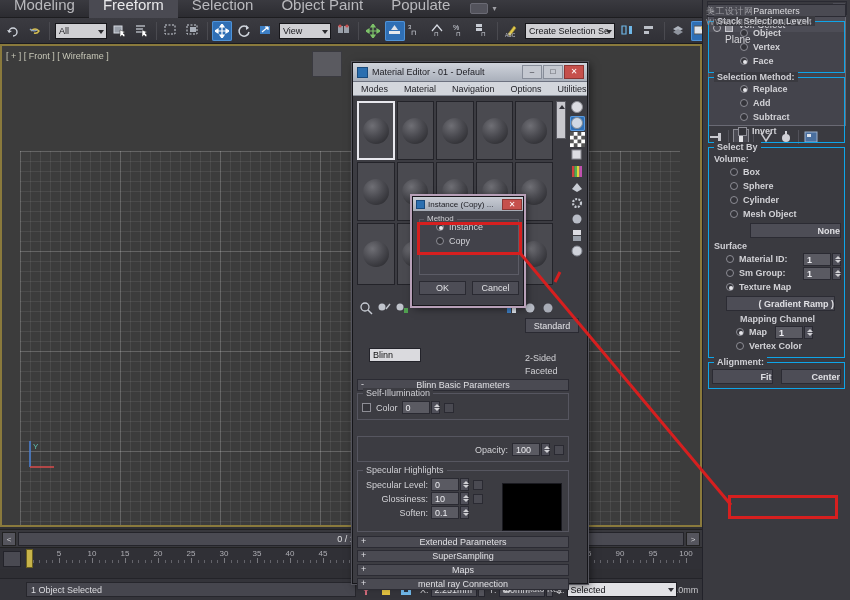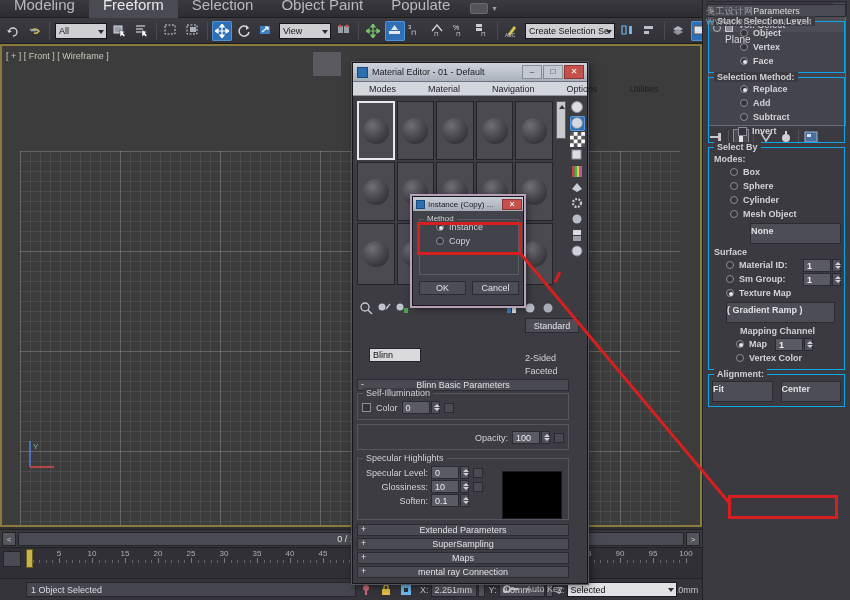--- a/index.html
+++ b/index.html
@@ -156,22 +156,22 @@
      padding:0 3px; font-size:9px; color:#cfcfd4; }
   .rrow { display:flex; align-items:center; height:14px; font-size:9px;
      color:#d2d2d6; }
   .radio { width:8px; height:8px; border-radius:50%; border:1px solid #8d8d95;
      background:#34343a; margin-right:5px; flex:none; position:relative;}
   .radio.on:after { content:""; position:absolute; left:1.5px; top:1.5px;
      width:4px; height:4px; border-radius:50%; background:#e6e6ea; }
   .chk { width:9px; height:9px; border:1px solid #8d8d95; background:#34343a;
      margin-right:5px; flex:none; }
   .subhead { font-size:9px; color:#cfcfd4; margin:2px 0 1px 2px; }
-  .pbtn { height:21px; background:#4d4d56; border:1px solid #2b2b33;
-     font-size:9px; text-align:left; line-height:14px; color:#e0e0e4; }
+  .pbtn { height:15px; background:#4d4d56; border:1px solid #2b2b33;
+     font-size:9px; text-align:right; line-height:14px; color:#e0e0e4; }
   .numbox { width:28px; height:13px; background:#5a5a62; border:1px solid #2a2a32;
      font-size:9px; line-height:12px; color:#ececf0; padding-left:3px; flex:none;}
   .spinner { width:9px; height:13px; background:#50505a; border:1px solid #2a2a32;
      margin-left:1px; flex:none; position:relative;}
   .spinner:before,.spinner:after{ content:""; position:absolute; left:2px;
      border-left:3px solid transparent; border-right:3px solid transparent;}
   .spinner:before{ top:2px; border-bottom:3px solid #d0d0d4;}
   .spinner:after{ bottom:2px; border-top:3px solid #d0d0d4;}
 
   
@@ -182,21 +182,21 @@
      display:flex; align-items:center; border-bottom:1px solid #6d7280; }
   #me-title .micon{ width:11px; height:11px; margin:0 4px 0 4px; background:#2b6fb0;
      border:1px solid #184a7d; flex:none; position:relative;}
   #me-title .mtxt{ font-size:9px; color:#1c1c22; flex:1; }
   .wbtn { width:20px; height:14px; margin-right:1px; background:#c4c8d0;
      border:1px solid #878d99; font-size:8px; text-align:center; line-height:12px;
      color:#22222a; flex:none;}
   .wbtn.close { background:#c6504c; border-color:#8d3533; color:#fff; margin-right:3px;}
   #me-menu { height:14px; background:#d3d6dc; display:flex; align-items:center;
      border-bottom:1px solid #8f949e; }
-  #me-menu span { font-size:9px; color:#1e1e24; padding:0 16px; }
+  #me-menu span { font-size:9px; color:#1e1e24; padding:0 8px; }
   #me-slots { position:absolute; left:4px; top:38px; width:196px; height:120px;
      display:grid; grid-template-columns:repeat(5,1fr); grid-template-rows:repeat(2,1fr);
      gap:2px; }
   .slot { background:#4a4a50; border:1px solid #232329; position:relative; }
   .slot.active { border:2px solid #e8e8ee; }
   .slot .ball { position:absolute; left:50%; top:50%; width:26px; height:26px;
      margin:-13px 0 0 -13px; border-radius:50%;
      background: radial-gradient(circle at 36% 30%, #6f6f75 0%, #4a4a50 45%, #232327 100%); }
   #me-scroll { position:absolute; left:203px; top:38px; width:10px; height:38px;
      background:#c8c8ce; border:1px solid #5c5c64;}
@@ -721,21 +721,21 @@
     </div>
     <div class="rrow" style="padding-left:26px">
       <span class="chk"></span>
       <span>Invert</span>
     </div>
   </div>
 
 
   <div class="group">
     <div class="gtitle">Select By</div>
-    <div class="subhead">Modes:</div>
+    <div class="subhead">Volume:</div>
     <div class="rrow" style="padding-left:18px">
       <span class="radio"></span>
       <span>Box</span>
     </div>
     <div class="rrow" style="padding-left:18px">
       <span class="radio"></span>
       <span>Sphere</span>
     </div>
     <div class="rrow" style="padding-left:18px">
       <span class="radio"></span>
@@ -977,21 +977,21 @@
   <div class="mesmall" style="left:172px;top:303px">Faceted</div>
 
   <div id="me-params">
     <div class="me-roll-hdr">
       <span class="pm">-</span>
       <span>Blinn Basic Parameters</span>
     </div>
 
     <div style="display:flex; gap:4px; margin-bottom:4px;">
 
-      <div style="flex:1; display:flex; flex-direction:column; gap:0;">
+      <div style="flex:1; display:flex; flex-direction:column; gap:12px;">
         <div class="me-group" style="position:relative; padding-top:7px">
           <div class="gt">Self-Illumination</div>
           <div class="lrow">
             <span class="chk"></span>
             <span style="margin-right:4px">Color</span>
             <span class="numbox">0</span>
             <span class="spinner"></span>
             <span class="minibtn"></span>
           </div>
         </div>

